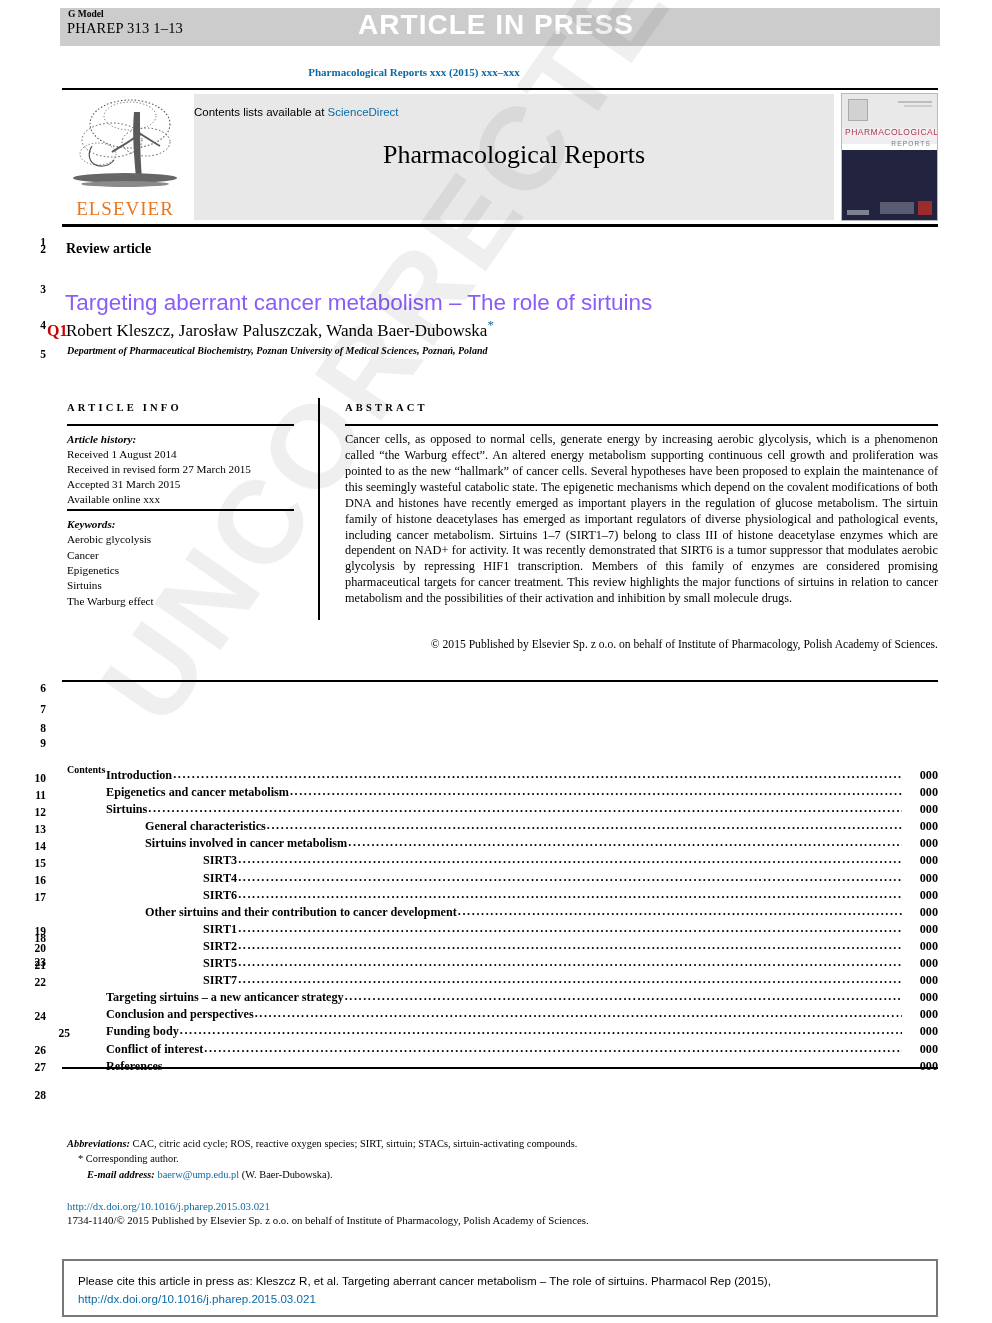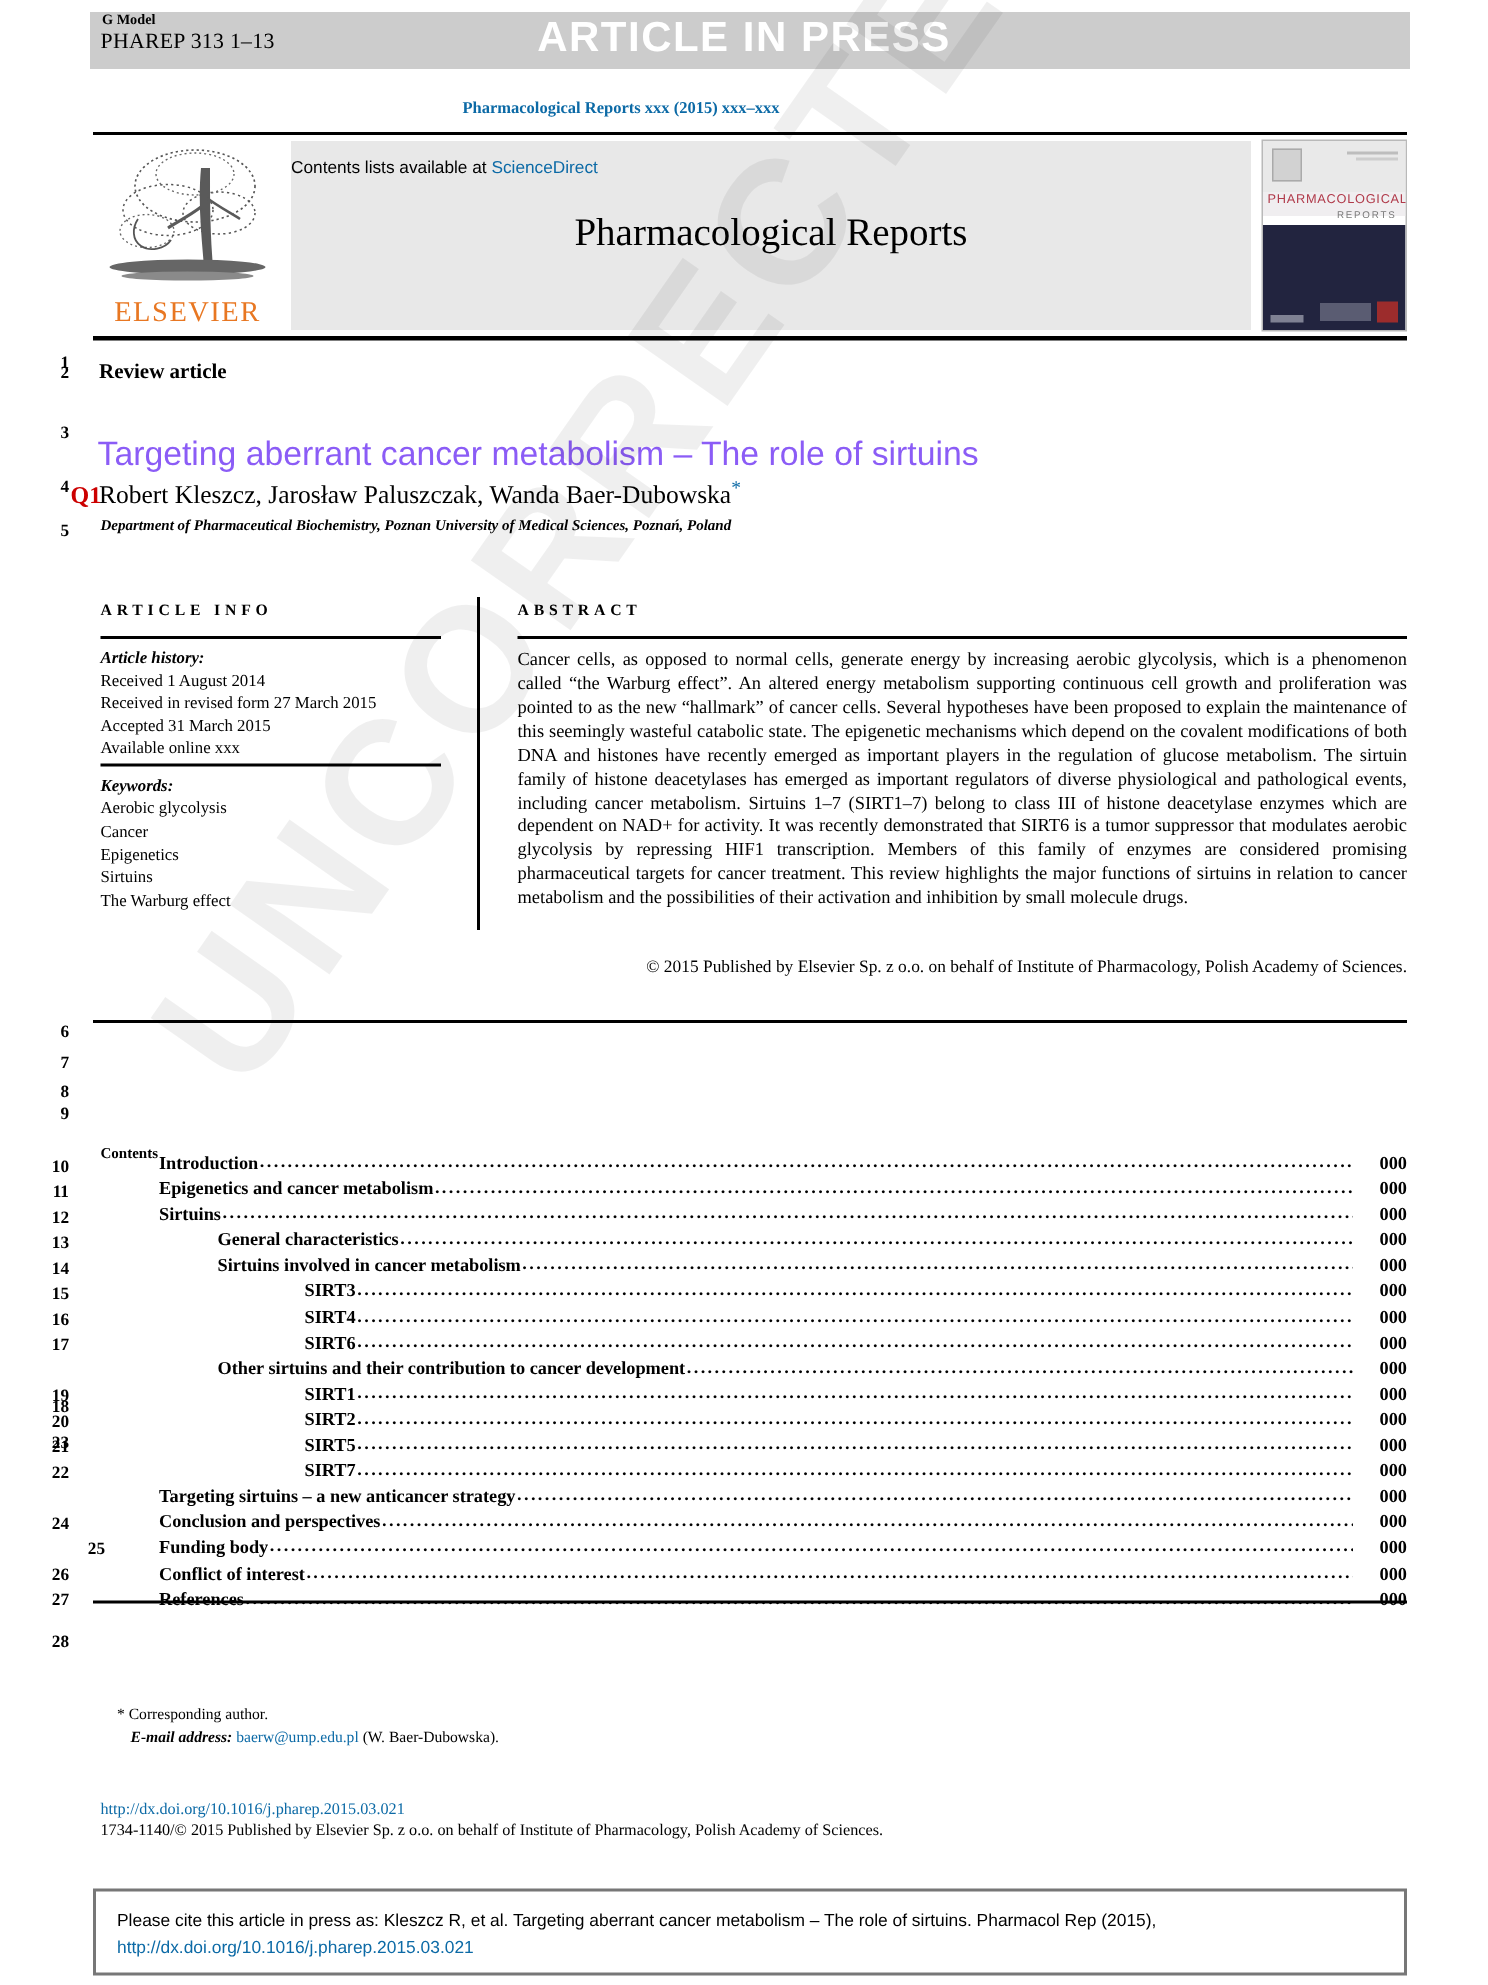--- a/index.html
+++ b/index.html
@@ -657,20 +657,23 @@
     </div>
     <div class="toc-row lvl0">
       <span class="toc-label">References</span>
       <span class="toc-dots">............................................................................................................................................................................................................................</span>
       <span class="toc-page">000</span>
     </div>
   </div>
 <div id="toc-bottom-rule"></div>
 
 <div id="footnotes">
+  <div>
+    <span class="fn-abbrev-title">Abbreviations:</span><span> CAC, citric acid cycle; ROS, reactive oxygen species; SIRT, sirtuin; STACs, sirtuin-activating compounds.</span>
+  </div>
   <div class="fn-corr">* Corresponding author.</div>
   <div class="fn-email">
     <span class="fn-email-title">E-mail address:</span>
     <span class="link-blue">baerw@ump.edu.pl</span><span> (W. Baer-Dubowska).</span>
   </div>
 </div>
 <div id="doi-line">http://dx.doi.org/10.1016/j.pharep.2015.03.021</div>
 <div id="issn-line">1734-1140/© 2015 Published by Elsevier Sp. z o.o. on behalf of Institute of Pharmacology, Polish Academy of Sciences.</div>
 
 <div id="cite-box">

